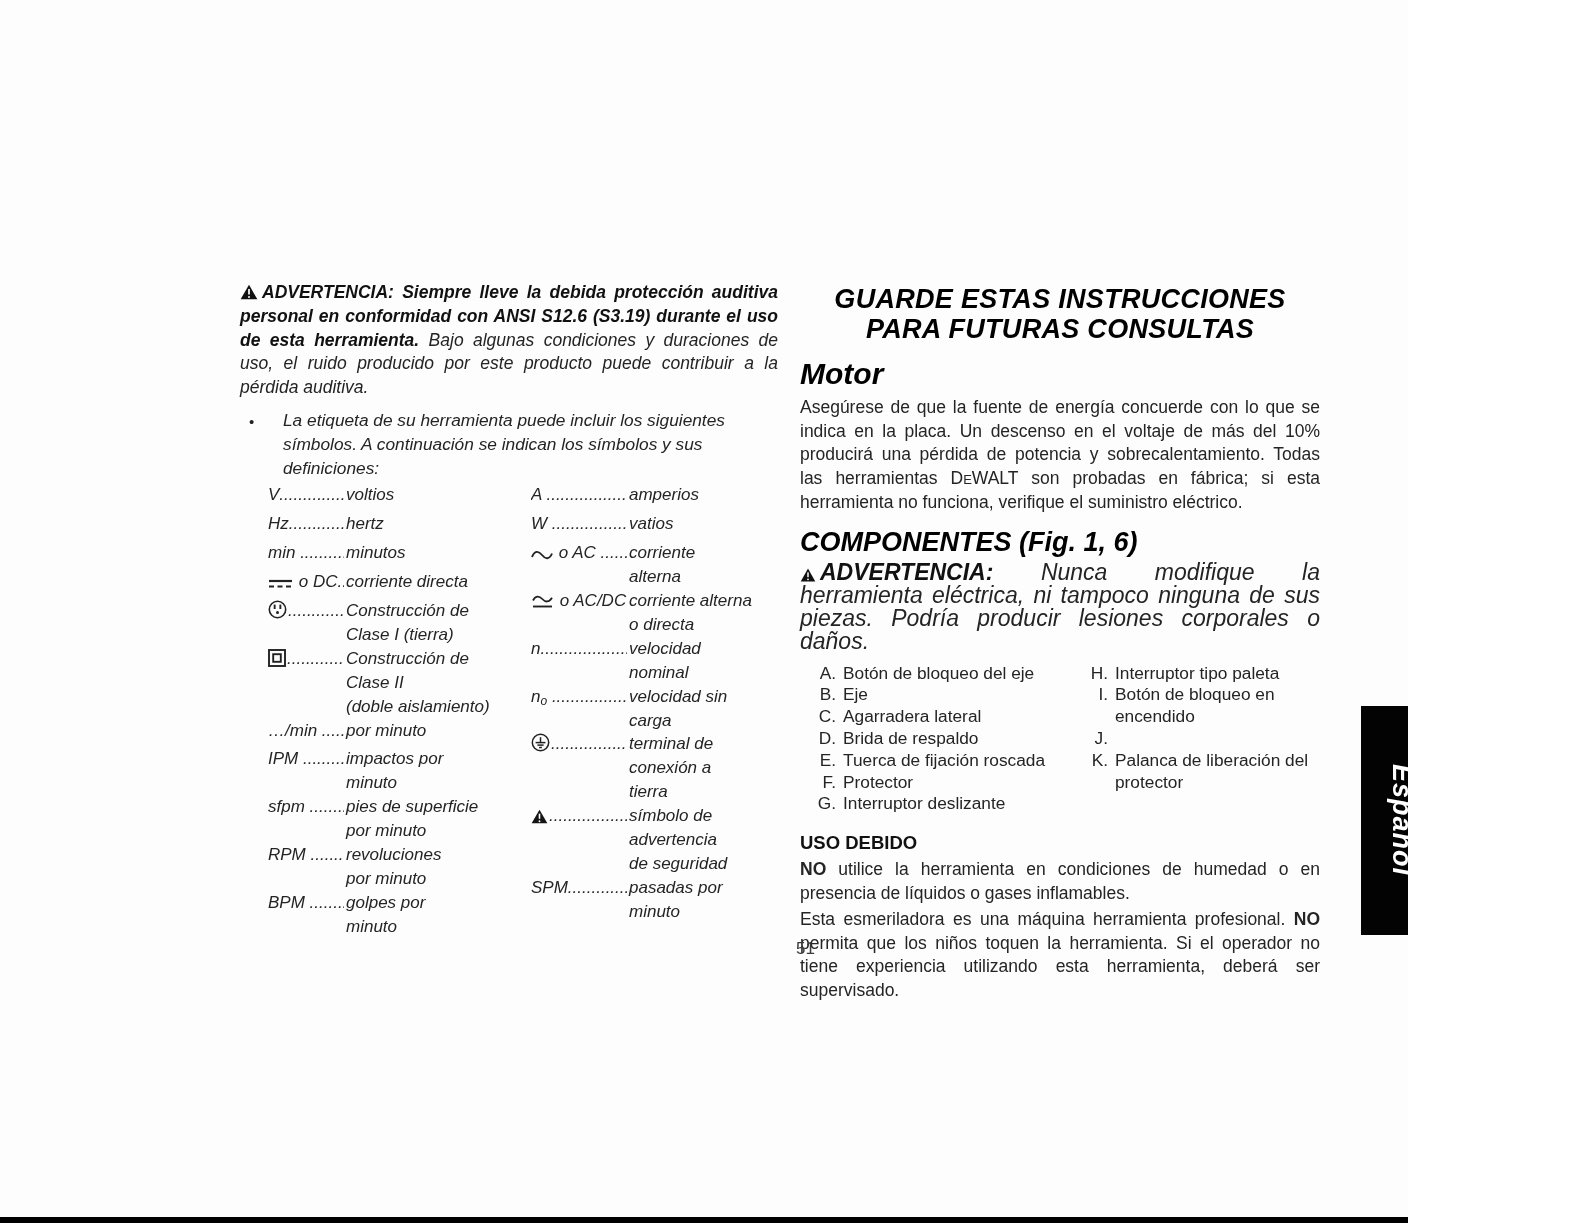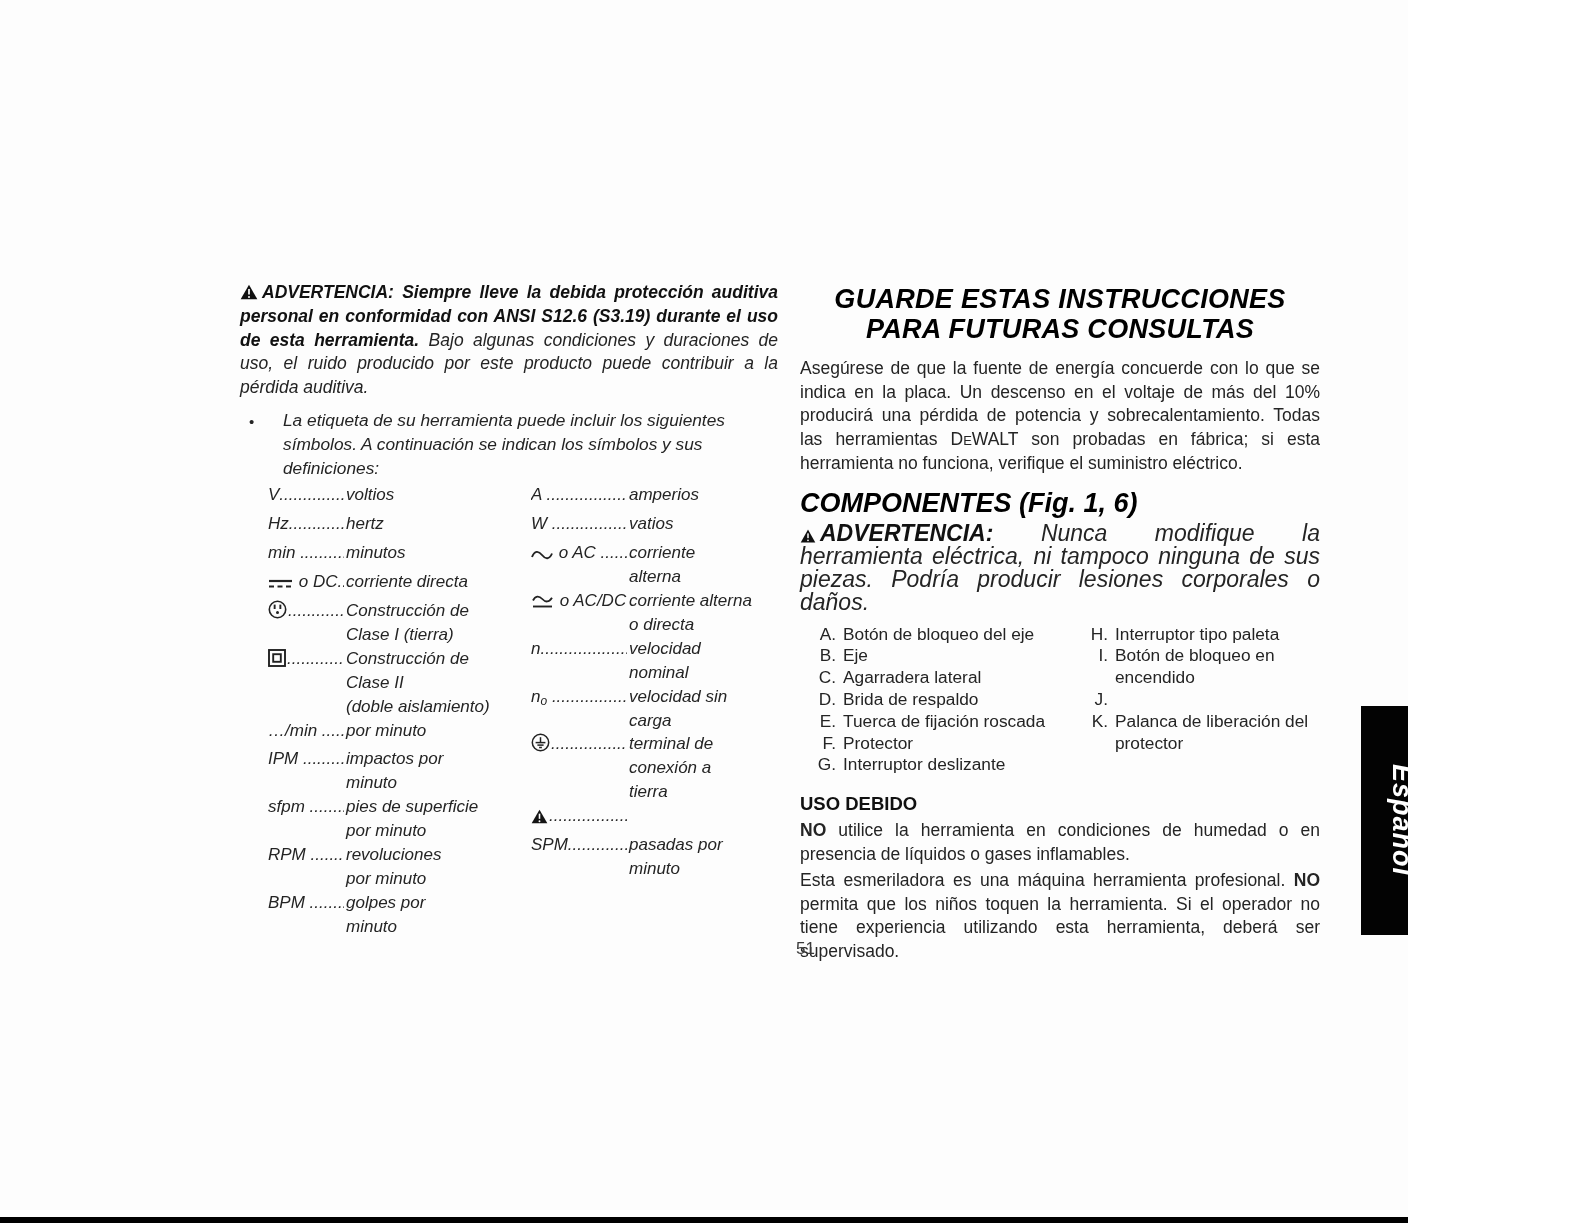--- a/index.html
+++ b/index.html
@@ -182,34 +182,38 @@
             <span class="sdef">terminal de
 conexión a
 tierra</span>
           </div>
           <div class="sym-row">
             <span class="lead"><span class="sicon"><svg width="17" height="15" viewBox="0 0 20 18">
                   <path d="M10 .8 L19.4 17.2 H.6 Z" fill="#141414"></path>
                   <rect x="9.05" y="5.6" width="1.9" height="6.2" fill="#fff"></rect>
                   <circle cx="10" cy="14.6" r="1.15" fill="#fff"></circle>
                 </svg></span><span class="ssym"></span><span class="ssub"></span><span class="sdots">..........................</span></span>
+            <span class="sdef">símbolo de
+advertencia
+de seguridad</span>
           </div>
           <div class="sym-row">
             <span class="lead"><span class="ssym">SPM</span><span class="ssub"></span><span class="sdots">.......................</span></span>
             <span class="sdef">pasadas por
 minuto</span>
           </div>
         </div>
     </div>
   </div>
 
   <div class="col-right">
     <h1 class="save-h">GUARDE ESTAS INSTRUCCIONES
 PARA FUTURAS CONSULTAS</h1>
 
+    <h2 class="motor-h">Motor</h2>
     <p class="body-p just"><span>Asegúrese de que la fuente de energía concuerde con lo que se indica en la placa. Un descenso en el voltaje de más del 10% producirá una pérdida de potencia y sobrecalentamiento. Todas las herramientas </span><span class="brand"><span>D</span><span class="brand-e">E</span><span>WALT</span></span><span> son probadas en fábrica; si esta herramienta no funciona, verifique el suministro eléctrico.</span></p>
 
     <h2 class="comp-h">COMPONENTES (Fig. 1, 6)</h2>
     <p class="warn2"><span class="wicon"><svg width="16" height="14" viewBox="0 0 20 18">
             <path d="M10 .8 L19.4 17.2 H.6 Z" fill="#101010"></path>
             <rect x="9.05" y="5.6" width="1.9" height="6.2" fill="#fff"></rect>
             <circle cx="10" cy="14.6" r="1.15" fill="#fff"></circle>
           </svg></span><b>ADVERTENCIA:</b>&nbsp;<span>Nunca modifique la herramienta eléctrica, ni tampoco ninguna de sus piezas. Podría producir lesiones corporales o daños.</span></p>
 
     <div class="complist">

